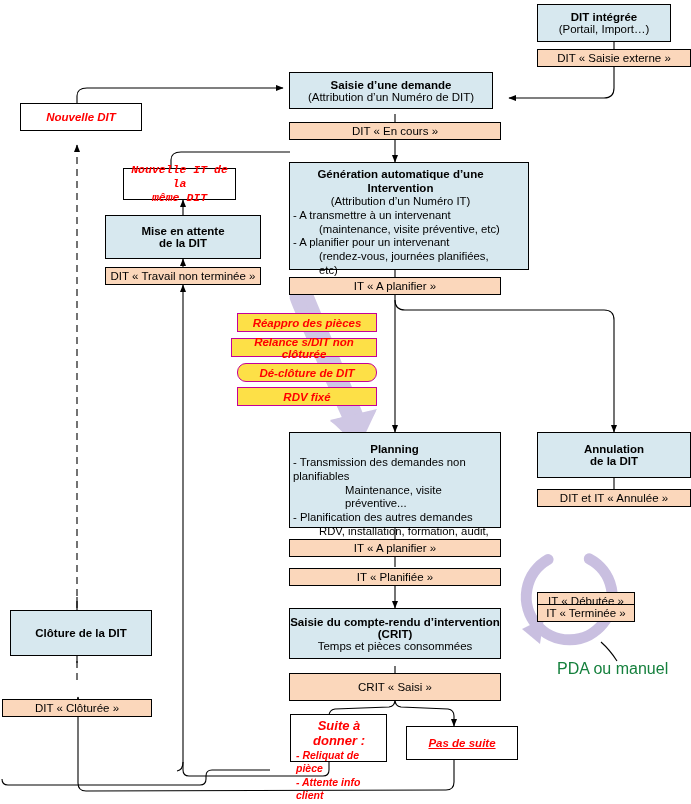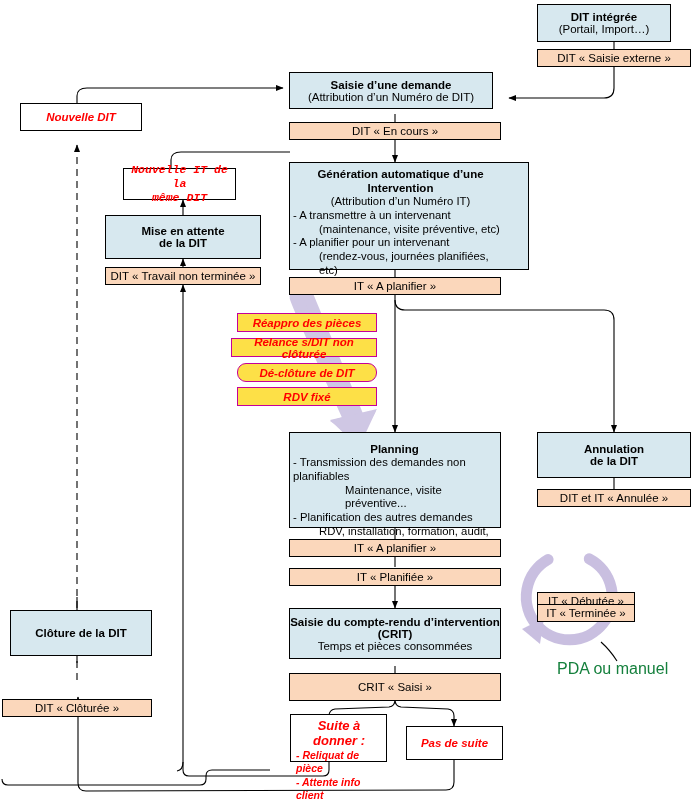--- a/index.html
+++ b/index.html
@@ -310,17 +310,17 @@
     <span>DIT « Clôturée »</span>
   </div>
 
   <div class="node redbox suite" style="left:290px; top:714px; width:97px; height:48px;">
     <span class="hd">Suite à donner :</span>
     <span class="it">- Reliquat de pièce</span>
     <span class="it">- Attente info client</span>
     <span class="it">- Travail à poursuivre</span>
   </div>
 
-  <div class="node redbox" style="left:406px; top:726px; width:97px; height:34px; align-items:center;">
+  <div class="node redbox" style="left:406px; top:726px; width:112px; height:34px; align-items:center;text-decoration:underline;">
     <span>Pas de suite</span>
   </div>
 
 </div>
 
 </body></html>

